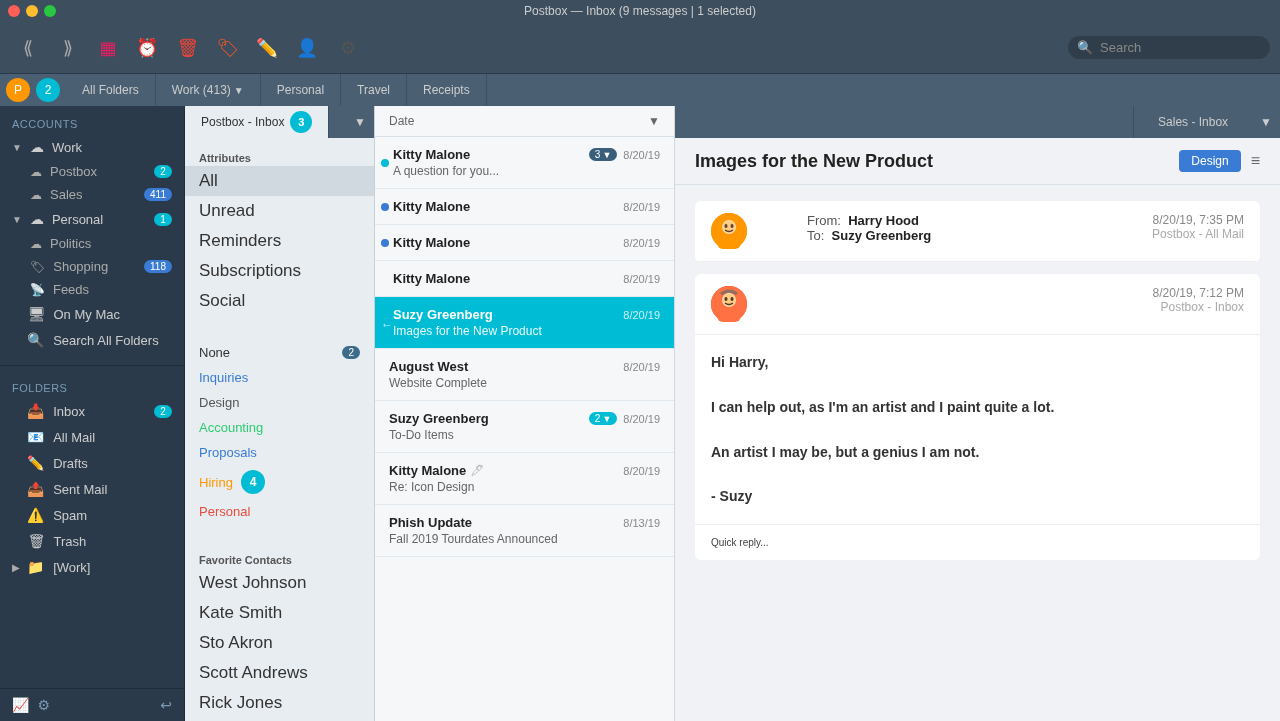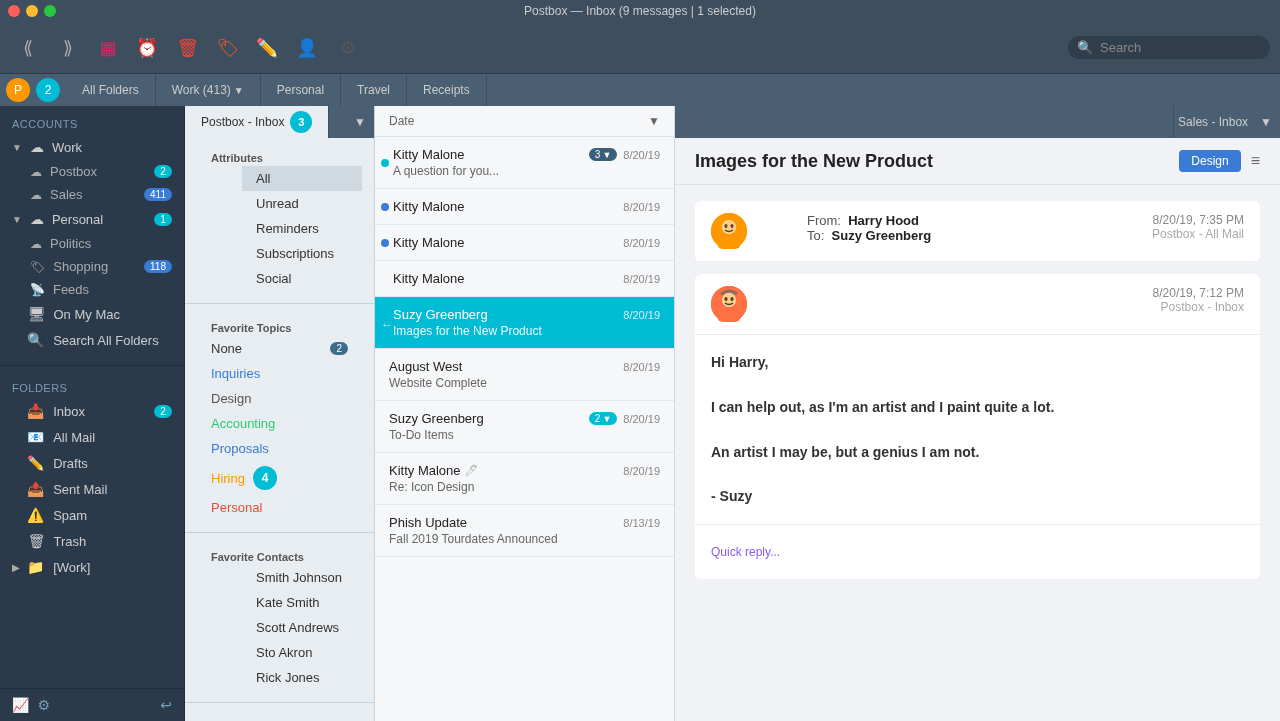--- a/index.html
+++ b/index.html
@@ -37,37 +37,37 @@
     .sidebar-item .label { flex: 1; }
     .sidebar-badge { background: #3a7bd5; color: white; border-radius: 10px; font-size: 10px; padding: 1px 6px; min-width: 18px; text-align: center; }
     .sidebar-badge-cyan { background: #00bcd4; }
     .sidebar-sub-item { padding: 4px 12px 4px 30px; font-size: 13px; color: #aaa; cursor: pointer; display: flex; align-items: center; gap: 8px; }
     .sidebar-sub-item .label { flex: 1; }
     .sidebar-footer { display: flex; align-items: center; padding: 8px 12px; border-top: 1px solid #1e2d3a; gap: 8px; margin-top: auto; }
     .sidebar-footer-btn { color: #7a9bb5; font-size: 14px; cursor: pointer; }
 
     
     .middle-panel { width: 190px; background: #e8edf2; border-right: 1px solid #c8d0d8; display: flex; flex-direction: column; overflow-y: auto; }
-    .filter-section { padding: 8px 12px; }
+    .filter-section { padding: 8px 0; }
     .filter-header { font-size: 11px; color: #555; padding: 6px 14px 2px; font-weight: 600; }
-    .filter-item { padding: 5px 14px; font-size: 13px; color: #333; cursor: pointer; margin-left: 45px; }
+    .filter-item { padding: 5px 14px; font-size: 17px; color: #333; cursor: pointer; }
     .filter-item.active { background: #d0d8e0; }
     .filter-item-colored { padding: 5px 14px; font-size: 13px; cursor: pointer; }
     .filter-item-badge { display: flex; align-items: center; justify-content: space-between; padding: 5px 14px; font-size: 13px; color: #333; cursor: pointer; }
     .filter-badge { background: #00bcd4; color: white; border-radius: 8px; font-size: 10px; padding: 1px 6px; }
     .filter-badge-teal { background: #3d6b8a; }
     .divider { height: 1px; background: #c8d0d8; margin: 4px 0; }
 
     
     .email-list { width: 300px; background: #f5f7f9; border-right: 1px solid #d0d8e0; display: flex; flex-direction: column; }
     .email-list-header { padding: 8px 14px; font-size: 12px; color: #666; display: flex; align-items: center; justify-content: space-between; border-bottom: 1px solid #d8e0e8; }
     .email-item { padding: 10px 14px; border-bottom: 1px solid #e0e8f0; cursor: pointer; display: flex; flex-direction: column; gap: 2px; position: relative; }
     .email-item.selected { background: #00bcd4; color: white; }
     .email-item-header { display: flex; align-items: center; justify-content: space-between; }
-    .email-sender { font-size: 13px; font-weight: 400; color: #222; }
+    .email-sender { font-size: 13px; font-weight: 700; color: #222; }
     .email-item.selected .email-sender { color: white; }
     .email-item.selected .email-date { color: rgba(255,255,255,0.8); }
     .email-item.selected .email-preview { color: rgba(255,255,255,0.9); }
     .email-date { font-size: 11px; color: #888; }
     .email-preview { font-size: 12px; color: #666; white-space: nowrap; overflow: hidden; text-overflow: ellipsis; }
     .email-badge { background: #3a5f7a; color: white; border-radius: 8px; font-size: 10px; padding: 1px 6px; display: flex; align-items: center; gap: 2px; }
     .email-badge-teal { background: #00bcd4; }
 
     
     .reading-pane { flex: 1; background: #f0f2f5; display: flex; flex-direction: column; overflow: hidden; }
@@ -81,21 +81,21 @@
     .avatar { width: 36px; height: 36px; border-radius: 50%; display: flex; align-items: center; justify-content: center; font-size: 16px; flex-shrink: 0; }
     .avatar-harry { background: #ff9800; }
     .avatar-suzy { background: #ff5722; }
     .message-meta-info { flex: 1; margin-left: 48px; }
     .message-from { font-size: 13px; color: #555; }
     .message-from strong { color: #222; }
     .message-to { font-size: 13px; color: #555; }
     .message-to strong { color: #222; }
     .message-meta-right { text-align: right; font-size: 12px; color: #888; }
     .message-body { padding: 16px; font-size: 14px; color: #333; line-height: 1.6; font-weight: bold; }
-    .quick-reply { padding: 20px 16px; border-top: 1px solid #eee; color: #8b5cf6; font-size: 12px; cursor: pointer; }
+    .quick-reply { padding: 12px 16px; border-top: 1px solid #eee; color: #404040; font-size: 10px; cursor: pointer; }
 
     .color-inquiries { color: #3a7bd5; }
     .color-design { color: #555; }
     .color-accounting { color: #2ecc71; }
     .color-proposals { color: #3a7bd5; }
     .color-hiring { color: #ff9800; }
     .color-personal { color: #e74c3c; }
     .color-articles { color: #9b59b6; }
   </style>
 </head>
@@ -293,21 +293,20 @@
         <span>Subscriptions</span>
       </div>
       <div class="filter-item">
         <span>Social</span>
       </div>
     </div>
 
     <div class="divider"></div>
 
     <div class="filter-section">
-      <div class="filter-header">Favorite Topics</div>
       <div class="filter-item-badge">
         <span>None</span>
         <span class="filter-badge filter-badge-teal">2</span>
       </div>
       <div class="filter-item-colored color-inquiries" style="padding:5px 14px;">
         <span>Inquiries</span>
       </div>
       <div class="filter-item-colored color-design" style="padding:5px 14px;">
         <span>Design</span>
       </div>
@@ -326,30 +325,30 @@
       <div class="filter-item-colored color-personal" style="padding:5px 14px;">
         <span>Personal</span>
       </div>
     </div>
 
     <div class="divider"></div>
 
     <div class="filter-section">
       <div class="filter-header">Favorite Contacts</div>
       <div class="filter-item">
-        <span>Smith Johnson</span>
+        <span>West Johnson</span>
       </div>
       <div class="filter-item">
         <span>Kate Smith</span>
       </div>
       <div class="filter-item">
+        <span>Sto Akron</span>
+      </div>
+      <div class="filter-item">
         <span>Scott Andrews</span>
-      </div>
-      <div class="filter-item">
-        <span>Sto Akron</span>
       </div>
       <div class="filter-item">
         <span>Rick Jones</span>
       </div>
     </div>
 
     <div class="divider"></div>
 
   </div>
 
@@ -439,21 +438,21 @@
         <span class="email-date">8/13/19</span>
       </div>
       <span class="email-preview">Fall 2019 Tourdates Announced</span>
     </div>
   </div>
 
   <div class="reading-pane">
 
     <div style="height:32px; background:#4a5f72; display:flex; align-items:center;">
       <div style="flex:1;"></div>
-      <div style="padding:0 4px; height:32px; display:flex; align-items:center; font-size:12px; color:#ccc; cursor:pointer; border-left:1px solid #3a4f62;">
+      <div style="padding:0 24px; height:32px; display:flex; align-items:center; font-size:12px; color:#ccc; cursor:pointer; border-left:1px solid #3a4f62;">
         <span>Sales - Inbox</span>
       </div>
       <div style="padding:0 8px; color:#ccc; font-size:12px; cursor:pointer;">▼</div>
     </div>
 
     <div class="reading-header">
       <span class="reading-title">Images for the New Product</span>
       <div style="display:flex; align-items:center; gap:10px;">
         <button class="design-btn">Design</button>
         <span class="reading-menu">≡</span>

